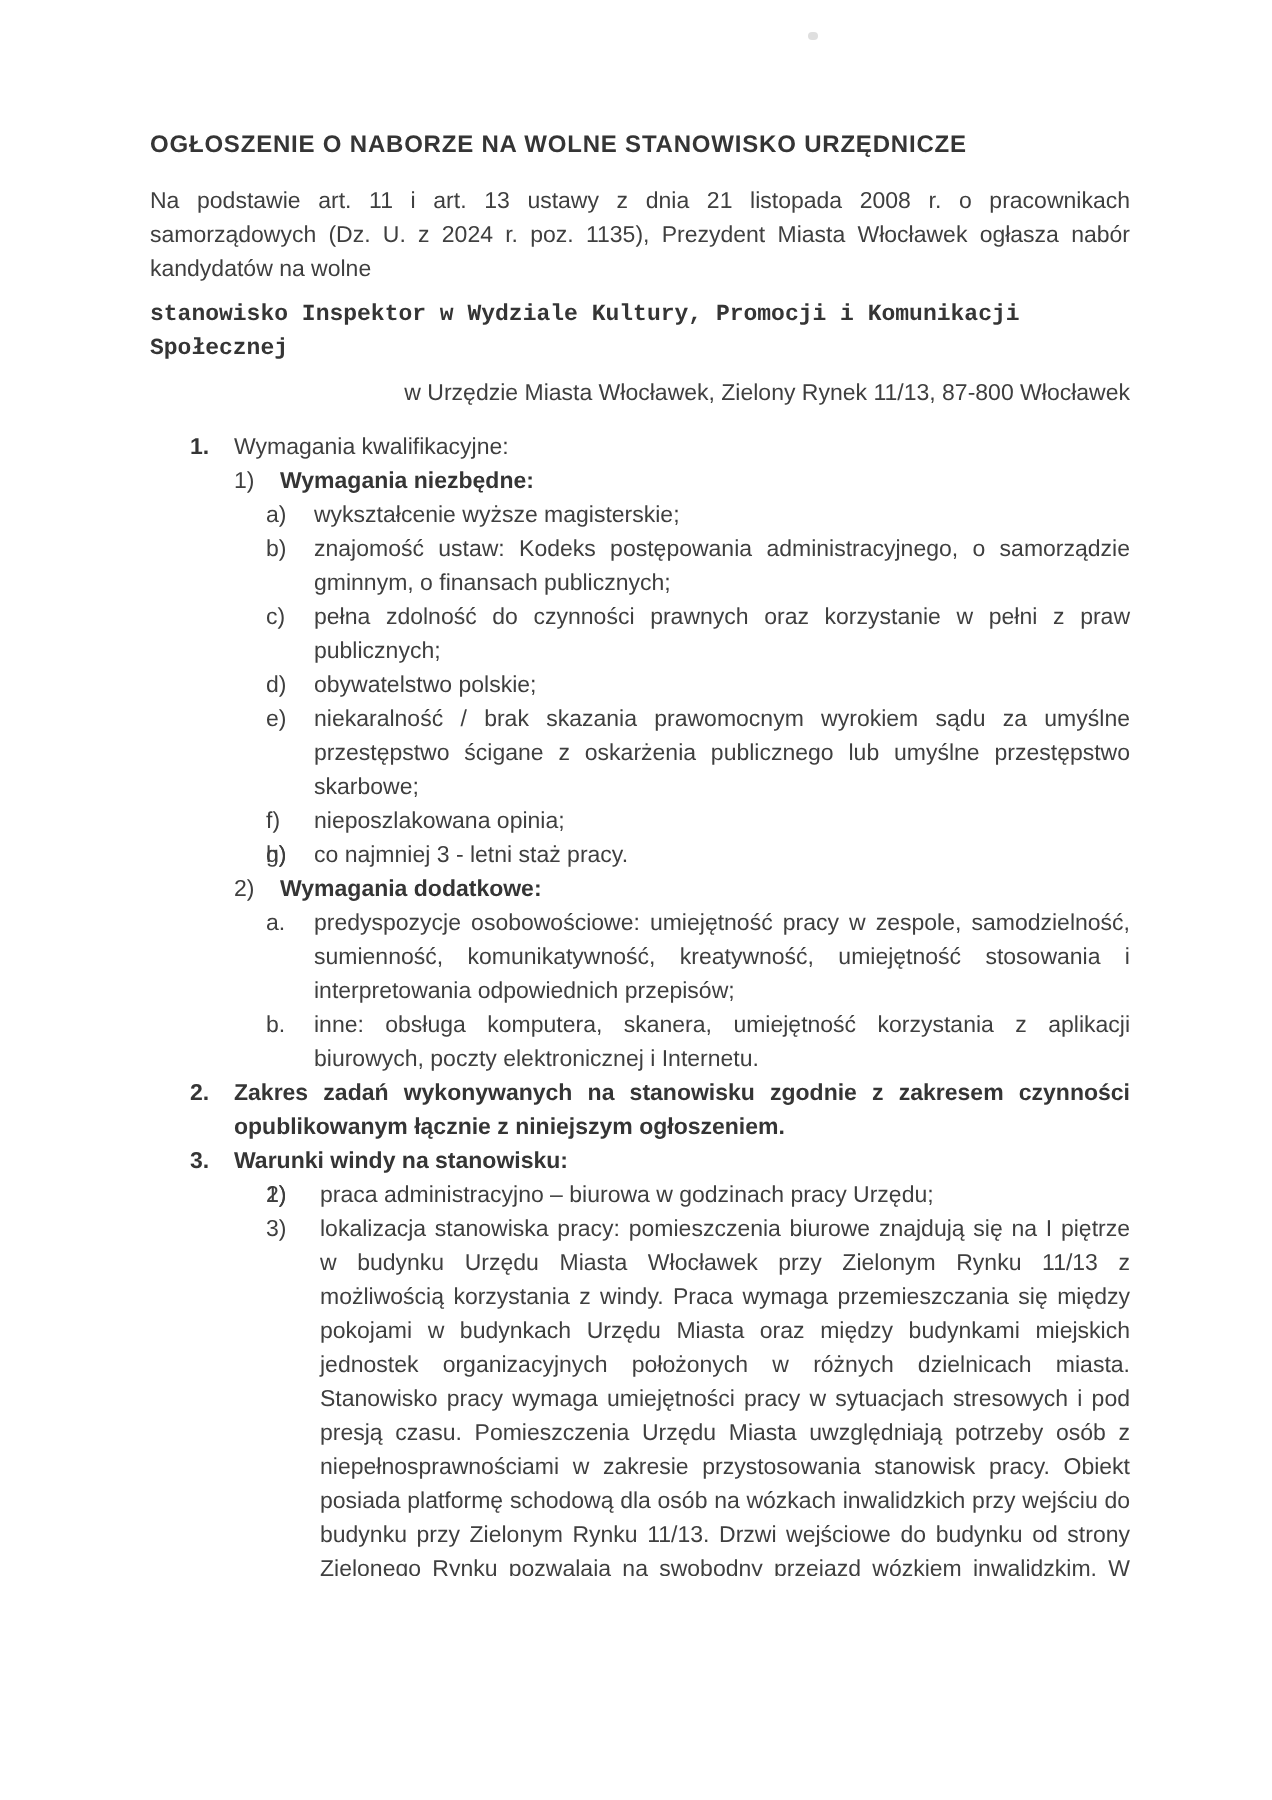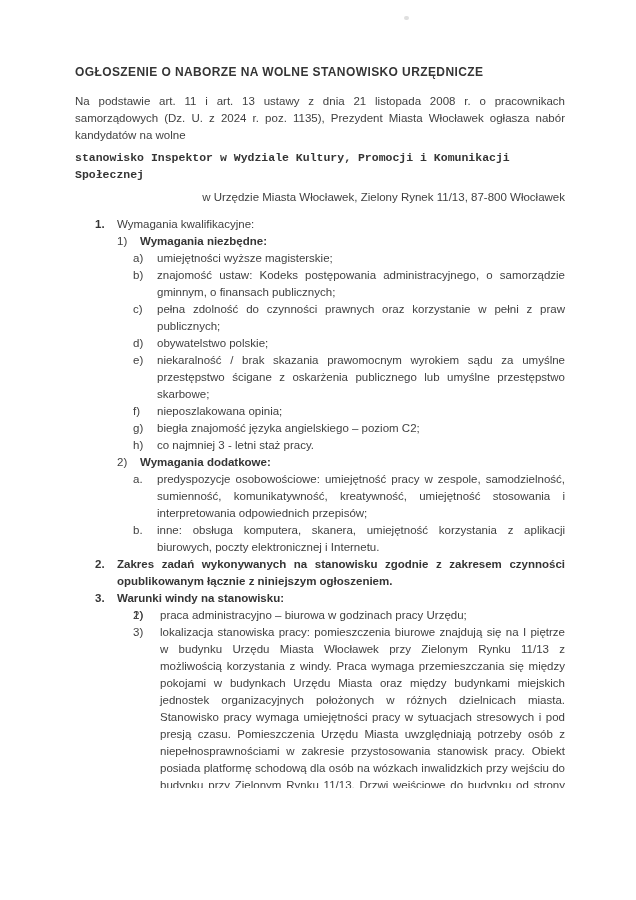--- a/index.html
+++ b/index.html
@@ -65,21 +65,21 @@
       <span>Wymagania kwalifikacyjne:</span>
     </div>
 
     <div class="li lv2">
       <span class="mk">1)</span>
       <span class="bold">Wymagania niezbędne:</span>
     </div>
 
     <div class="li lv3">
       <span class="mk">a)</span>
-      <span>umiejętności wyższe magisterskie;</span>
+      <span>wykształcenie wyższe magisterskie;</span>
     </div>
     <div class="li lv3">
       <span class="mk">b)</span>
       <span>znajomość ustaw: Kodeks postępowania administracyjnego, o samorządzie gminnym, o finansach publicznych;</span>
     </div>
     <div class="li lv3">
       <span class="mk">c)</span>
       <span>pełna zdolność do czynności prawnych oraz korzystanie w pełni z praw publicznych;</span>
     </div>
     <div class="li lv3">
@@ -89,21 +89,20 @@
     <div class="li lv3">
       <span class="mk">e)</span>
       <span>niekaralność / brak skazania prawomocnym wyrokiem sądu za umyślne przestępstwo ścigane z oskarżenia publicznego lub umyślne przestępstwo skarbowe;</span>
     </div>
     <div class="li lv3">
       <span class="mk">f)</span>
       <span>nieposzlakowana opinia;</span>
     </div>
     <div class="li lv3">
       <span class="mk">g)</span>
-      <span>biegła znajomość języka angielskiego – poziom C2;</span>
     </div>
     <div class="li lv3">
       <span class="mk">h)</span>
       <span>co najmniej 3 - letni staż pracy.</span>
     </div>
 
     <div class="li lv2">
       <span class="mk">2)</span>
       <span class="bold">Wymagania dodatkowe:</span>
     </div>

